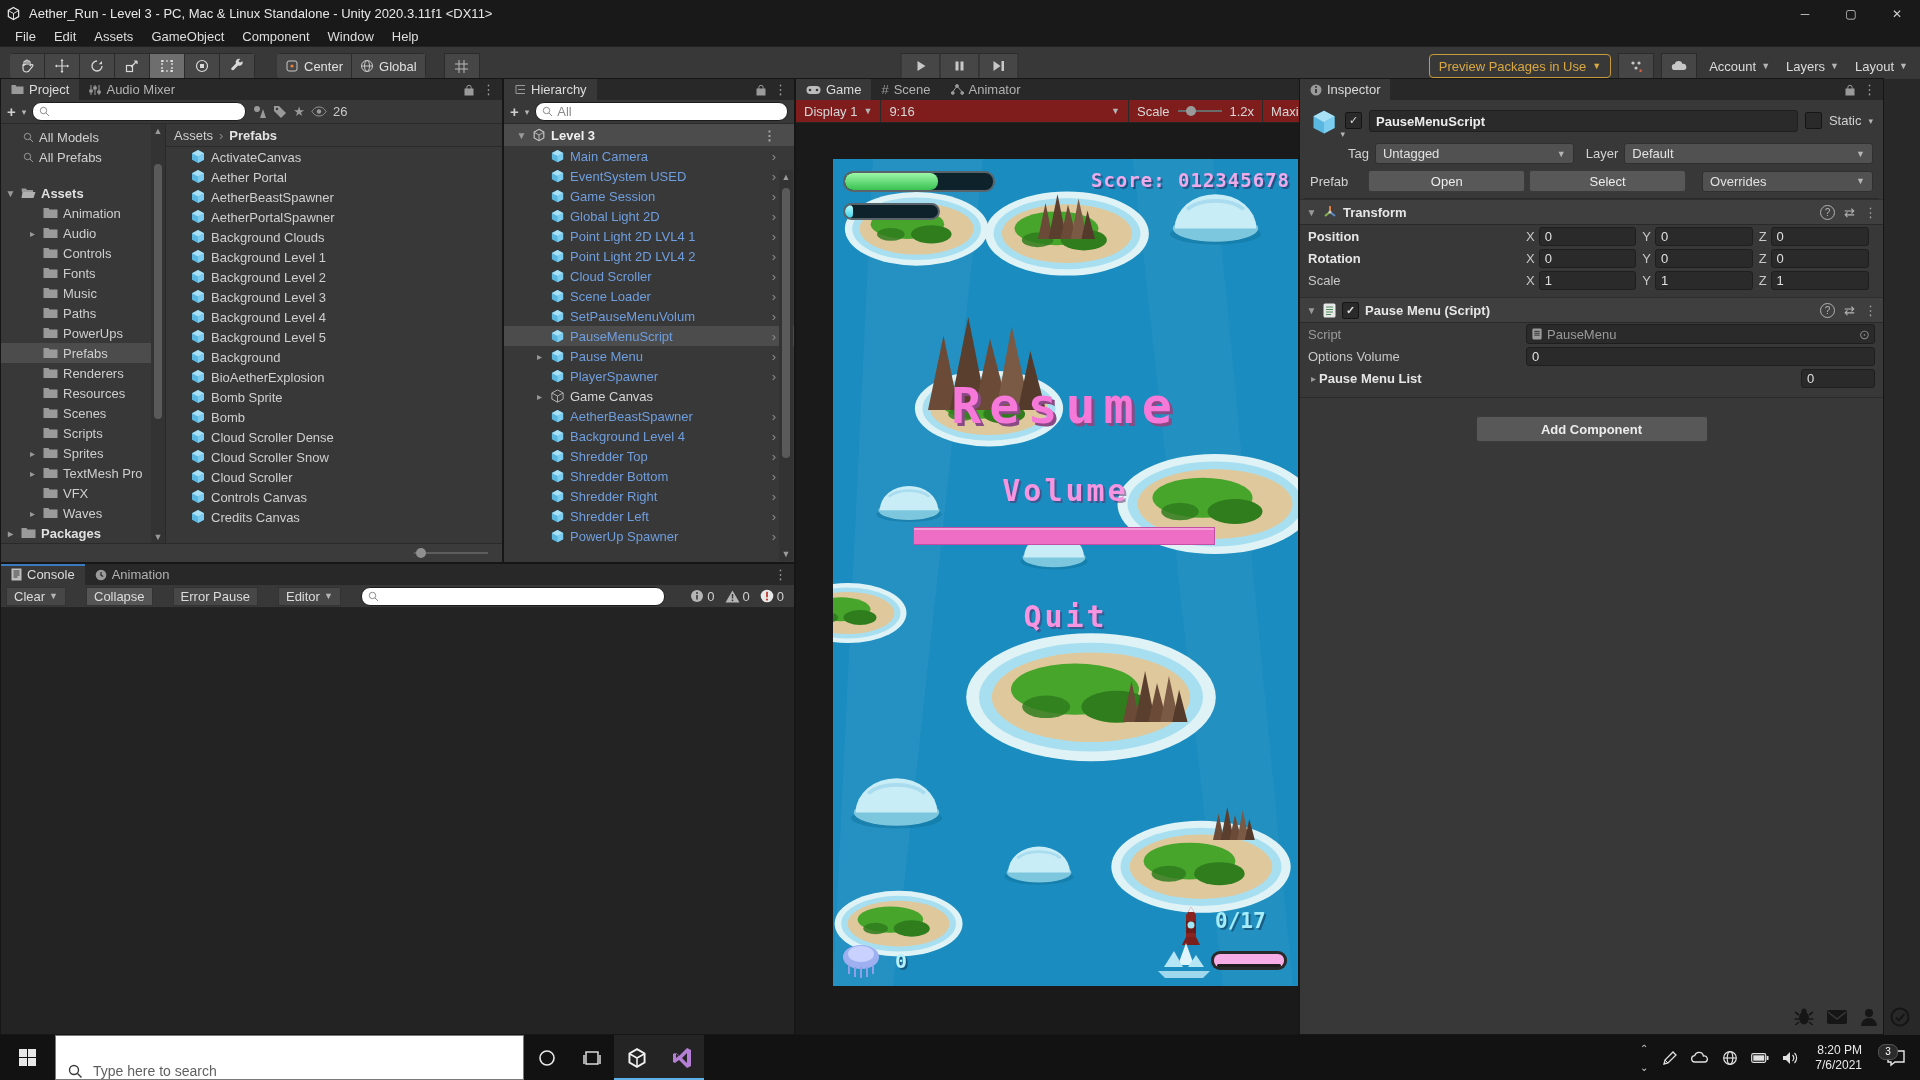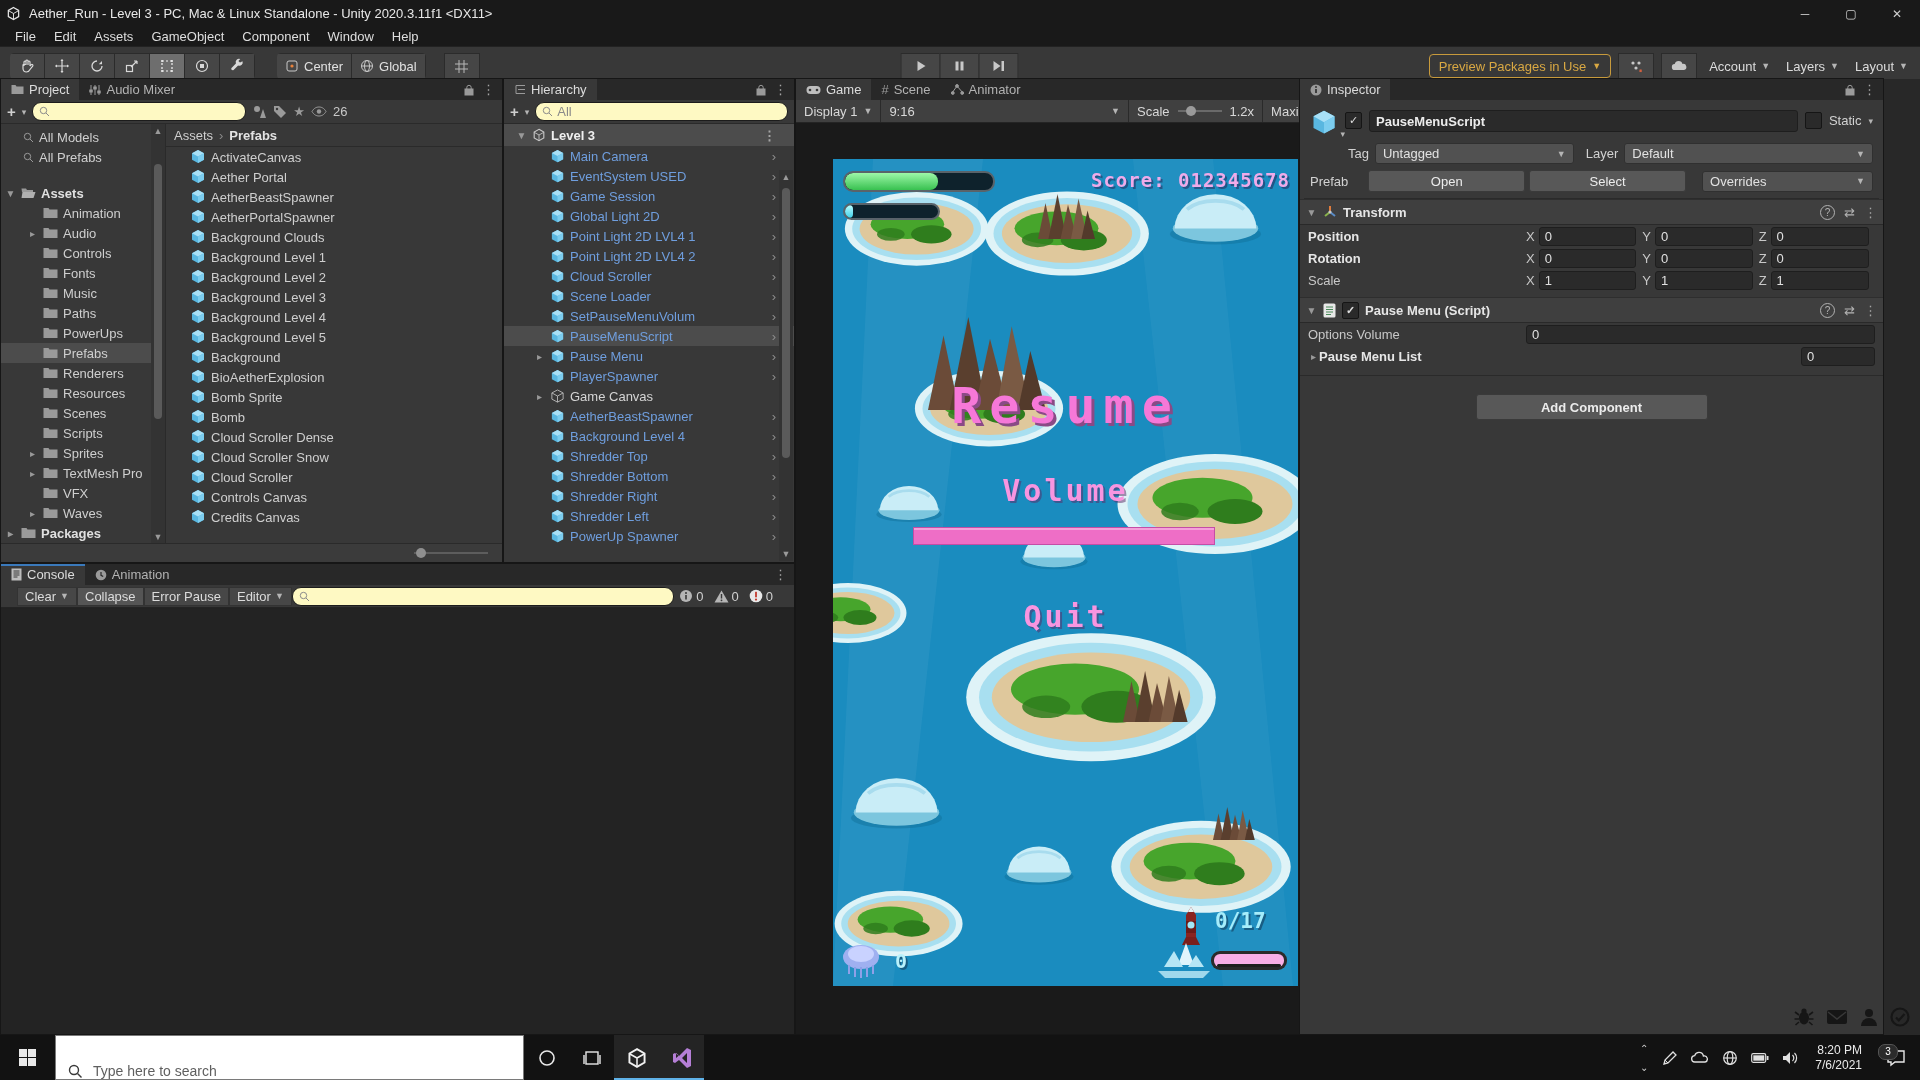--- a/index.html
+++ b/index.html
@@ -29,21 +29,21 @@
   
   .panel{position:absolute;background:#383838;border:1px solid #161616;box-sizing:border-box}
   .tabs{height:21px;background:#282828;display:flex;align-items:stretch}
   .tab{display:flex;align-items:center;gap:5px;padding:0 10px;color:#b2b2b2;position:relative}
   .tab.active{background:#383838;color:#dcdcdc}
   .tab.active.bluestripe::before{content:"";position:absolute;left:0;top:0;right:0;height:2px;background:#3a79bb}
   .tabicons{margin-left:auto;display:flex;align-items:center;gap:8px;padding-right:7px;color:#9a9a9a}
   .kebab{color:#a5a5a5;font-size:13px;letter-spacing:0}
   .ptool{height:23px;display:flex;align-items:center;background:#383838;border-bottom:1px solid #2a2a2a;padding:0 6px;gap:6px}
   .plus{color:#cfcfcf;font-size:15px;font-weight:bold}
-  .srch{flex:1;height:17px;background:#fef9c3;border:1px solid #1c1c1c;border-radius:9px;display:flex;align-items:center;padding:0 6px;gap:4px;color:#8a8a8a}
+  .srch{flex:1;height:17px;background:#ffffff;border:1px solid #1c1c1c;border-radius:9px;display:flex;align-items:center;padding:0 6px;gap:4px;color:#8a8a8a}
   .rowbase{height:20px;display:flex;align-items:center;gap:5px;white-space:nowrap}
   .f-selected{background:#4c4c4c}
   .caret{width:11px;color:#999;font-size:10px;text-align:center;flex:none}
   .trow .caret{visibility:hidden}
   .trow.f-arrow .caret,.trow.f-root .caret{visibility:visible}
   
   .project{left:0;top:78px;width:503px;height:485px}
   .pbody{position:absolute;left:0;top:45px;right:0;bottom:18px;display:flex}
   .ptree{width:150px;overflow:hidden;padding-top:3px}
   .pscroll{width:14px;background:#333;display:flex;flex-direction:column;align-items:center}
@@ -68,21 +68,21 @@
   .hrow.f-chev .chev{visibility:visible}
   .hrow .caret{visibility:hidden}
   .hrow.f-fold .caret{visibility:visible}
   .hrow .cube-gray{display:none}
   .hrow.k-object .cube-gray{display:block}
   .hrow.k-object .hlabel{color:#d4d4d4}
   .hscroll{position:absolute;right:1px;top:46px;bottom:1px;width:14px;background:#333;display:flex;flex-direction:column;align-items:center}
   
   .gamepanel{left:795px;top:78px;width:540px;height:957px;background:#1a1a1a}
   .gamepanel .tabs{background:#282828}
-  .gctrl{height:22px;background:#404040;border-bottom:1px solid #242424;display:flex;align-items:flex-start;color:#d8d8d8}
+  .gctrl{height:22px;background:#7f1d1d;border-bottom:1px solid #242424;display:flex;align-items:flex-start;color:#d8d8d8}
   .gctrl .dd{display:flex;align-items:center;gap:6px;padding:0 8px;height:100%}
   .gctrl .aspect{flex:1;border-left:1px solid #2a2a2a;border-right:1px solid #2a2a2a;justify-content:flex-start;position:relative}
   .gctrl .aspect .caret-dn{position:absolute;right:8px}
   .scaletrack{width:44px;height:2px;background:#6a6a6a;position:relative;margin:0 4px}
   .scaletrack .knob{position:absolute;left:8px;top:-4px;width:10px;height:10px;border-radius:50%;background:#9a9a9a}
   .gview{position:absolute;left:0;top:44px;right:0;bottom:0;background:#1a1a1a}
   .gamerect{position:absolute;left:37px;top:36px;width:465px;height:827px;background:#1a8cbf;overflow:hidden}
   .px{font-family:"DejaVu Sans Mono",monospace;font-weight:bold}
   .score{position:absolute;right:8px;top:10px;font-size:19px;color:#efabe9;text-shadow:2px 2px 0 rgba(40,40,90,.55);letter-spacing:1px}
   .mtext{position:absolute;left:50%;transform:translateX(-50%);color:#f895e0;text-shadow:2px 2px 0 rgba(90,40,100,.5)}
@@ -116,21 +116,21 @@
   .f-bold .ilabel{font-weight:bold;color:#e6e6e6}
   .axis{flex:1;display:flex;align-items:center;gap:4px;margin-right:6px}
   .axis b{font-weight:normal;color:#c8c8c8}
   .fld{flex:1;height:17px;background:#2a2a2a;border:1px solid #1e1e1e;border-radius:3px;display:flex;align-items:center;padding:0 5px;color:#e0e0e0}
   .scriptfld{flex:1;height:18px;background:#2a2a2a;border:1px solid #1e1e1e;border-radius:3px;display:flex;align-items:center;gap:5px;padding:0 5px;color:#9a9a9a;position:relative}
   .scriptfld .pick{position:absolute;right:4px;color:#8a8a8a}
   .addcomp{margin:18px auto 0 auto;width:230px;height:24px;background:#585858;border:1px solid #3a3a3a;border-radius:3px;display:flex;align-items:center;justify-content:center;color:#ececec;font-weight:bold}
   .dim{color:#9a9a9a}
   
   .console{left:0;top:563px;width:795px;height:472px;background:#222}
-  .ctool{height:22px;background:#383838;border-bottom:1px solid #242424;display:flex;align-items:center;gap:0;padding:0 16px}
+  .ctool{height:22px;background:#383838;border-bottom:1px solid #242424;display:flex;align-items:center;gap:20px;padding:0 5px}
   .cbtn{height:17px;background:#474747;border:1px solid #333;display:flex;align-items:center;padding:0 7px;color:#dcdcdc;gap:4px}
   .cbtn.lite{background:#555}
   .badge{display:flex;align-items:center;gap:3px;color:#cfcfcf;padding:0 5px}
   .cbody{position:absolute;left:0;top:45px;right:0;bottom:0;background:#232323}
   
   .taskbar{position:absolute;left:0;top:1035px;width:1920px;height:45px;background:#121212;display:flex;align-items:stretch}
   .startbtn{width:55px;display:flex;align-items:center;justify-content:center}
   .tsearch{width:443px;background:#ffffff;border:1px solid #7a7a7a;display:flex;align-items:flex-end;gap:10px;padding:0 12px;color:#5f5f5f;font-size:14px}
   .tico{width:45px;display:flex;align-items:center;justify-content:center}
   .appactive{background:rgba(255,255,255,.08);box-shadow:inset 0 -2px 0 #5fb2e8}
@@ -1295,20 +1295,31 @@
         </svg>
       <span class="chk">✓</span>
       <span>Pause Menu (Script)</span>
       <span class="hicons">
         <span style="border:1px solid #b2b2b2;border-radius:50%;width:13px;height:13px;display:inline-flex;align-items:center;justify-content:center;font-size:10px">?</span>
         <span>⇄</span>
         <span class="kebab">⋮</span>
       </span>
     </div>
     <div class="irow">
+      <span class="ilabel dim">Script</span>
+      <div class="scriptfld">
+        <svg width="10" height="12" viewBox="0 0 13 15">
+            <rect x="0.5" y="0.5" width="12" height="14" rx="1.5" fill="#9a9a9a"></rect>
+            <path d="M3 4h7M3 6.5h7M3 9h7" stroke="#2a2a2a" stroke-width="1.2"></path>
+          </svg>
+        <span>PauseMenu</span>
+        <span class="pick">⊙</span>
+      </div>
+    </div>
+    <div class="irow">
       <span class="ilabel">Options Volume</span>
       <span class="fld">0</span>
     </div>
     <div class="irow">
       <span class="caret" style="visibility:visible">▸</span>
       <span style="font-weight:bold;color:#e6e6e6;flex:1">Pause Menu List</span>
       <span class="fld" style="flex:0 0 62px">0</span>
     </div>
     <div style="border-top:1px solid #2a2a2a;margin-top:8px"></div>
     <div class="addcomp">Add Component</div>

